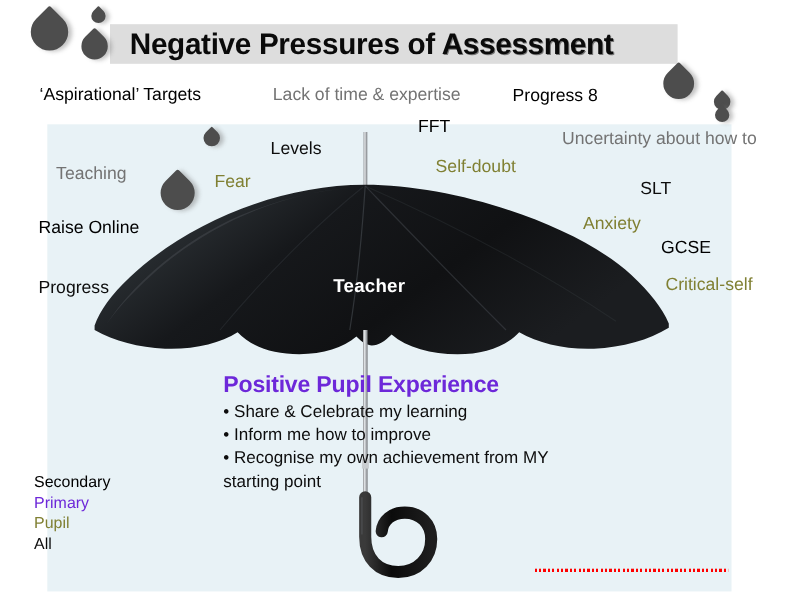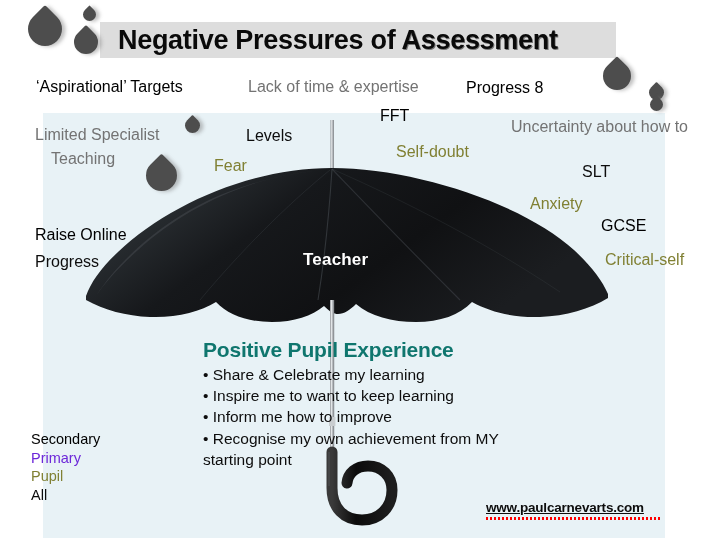--- a/index.html
+++ b/index.html
@@ -84,21 +84,21 @@
   
   .pupil-block {
     position: absolute;
     left: 203px;
     top: 338px;
     width: 330px;
   }
   .pupil-head {
     font-size: 21px;
     font-weight: bold;
-    color: #0f766e;
+    color: #6d28d9;
     letter-spacing: -0.2px;
     margin-bottom: 2px;
   }
   .pupil-line {
     font-size: 15.5px;
     color: #0d0d0d;
     line-height: 1.37;
     white-space: nowrap;
   }
   .pupil-line.wrap { white-space: normal; }
@@ -150,28 +150,27 @@
   <div class="drop" style="left:603px; top:62px; width:28px; height:28px;"></div>
   <div class="drop" style="left:649px; top:85px; width:15px; height:15px;"></div>
   <div class="drop" style="left:185px; top:118px; width:15px; height:15px;"></div>
   <div class="drop" style="left:146px; top:160px; width:31px; height:31px;"></div>
   <div class="drop" style="left:650px; top:98px; width:13px; height:13px;"></div>
 
   <div class="lbl c-red" style="left:36px;  top:78px;  font-size:16px;">‘Aspirational’ Targets</div>
   <div class="lbl c-blue" style="left:248px; top:78px;  font-size:16px;">Lack of time &amp; expertise</div>
   <div class="lbl c-red" style="left:466px; top:79px;  font-size:16px;">Progress 8</div>
   <div class="lbl c-red" style="left:380px; top:107px; font-size:16px;">FFT</div>
-  <div class="lbl c-blue" style="left:35px;  top:126px; font-size:16px;">Limited Specialist</div>
   <div class="lbl c-blue" style="left:35px;  top:150px; font-size:16px;margin-left:16px;">Teaching</div>
   <div class="lbl c-black" style="left:246px; top:127px; font-size:16px;">Levels</div>
   <div class="lbl c-olive" style="left:396px; top:143px; font-size:16px;">Self-doubt</div>
   <div class="lbl c-blue" style="left:511px; top:118px; font-size:16px;">Uncertainty about how to</div>
-  <div class="lbl c-olive" style="left:195px; top:157px; font-size:16px;margin-left:19px;">Fear</div>
+  <div class="lbl c-olive" style="left:195px; top:157px; font-size:16px;">Fear</div>
   <div class="lbl c-black" style="left:582px; top:163px; font-size:16px;">SLT</div>
-  <div class="lbl c-red" style="left:35px;  top:199px; font-size:16px;margin-top:27px;">Raise Online</div>
+  <div class="lbl c-red" style="left:35px;  top:199px; font-size:16px;">Raise Online</div>
   <div class="lbl c-olive" style="left:530px; top:195px; font-size:16px;">Anxiety</div>
   <div class="lbl c-red" style="left:601px; top:217px; font-size:16px;">GCSE</div>
   <div class="lbl c-black" style="left:35px;  top:253px; font-size:16px;">Progress</div>
   <div class="lbl c-olive" style="left:605px; top:251px; font-size:16px;">Critical-self</div>
 
   <svg class="umbrella" viewBox="0 0 721 538" xmlns="http://www.w3.org/2000/svg">
     <defs>
       <linearGradient id="canopyGrad" x1="0" y1="0" x2="1" y2="0.4">
         <stop offset="0%" stop-color="#3c4146"></stop>
         <stop offset="18%" stop-color="#2b3034"></stop>
@@ -230,28 +229,26 @@
              C 392,476 382,466 368,466
              C 356,466 348,473 347,483" stroke="url(#hookGrad)" stroke-width="11" fill="none" stroke-linecap="round"></path>
     <path d="M329,452 L 329,486" stroke="#55585b" stroke-width="1.6" fill="none" opacity="0.5"></path>
   </svg>
 
   <div class="teacher-label">Teacher</div>
 
   <div class="pupil-block">
     <div class="pupil-head">Positive Pupil Experience</div>
     <div class="pupil-line">• Share &amp; Celebrate my learning</div>
-    <div class="pupil-line">• Inspire me to want to keep learning</div>
     <div class="pupil-line">• Inform me how to improve</div>
     <div class="pupil-line wrap">• Recognise my own achievement from MY starting point</div>
   </div>
 
   <div class="legend">
     <div class="c-red">Secondary</div>
     <div class="c-ltblue">Primary</div>
     <div class="c-olive">Pupil</div>
     <div class="c-black">All</div>
   </div>
 
-  <div class="url">www.paulcarnevarts.com</div>
   <div class="url-squiggle"></div>
 
 </div>
 
 </body></html>

